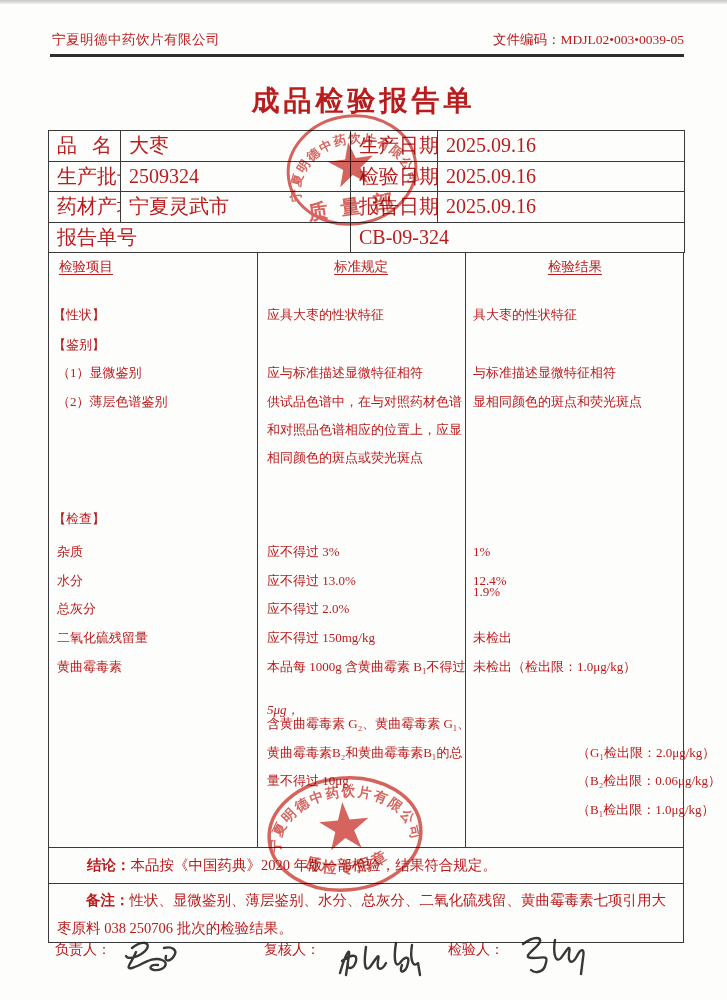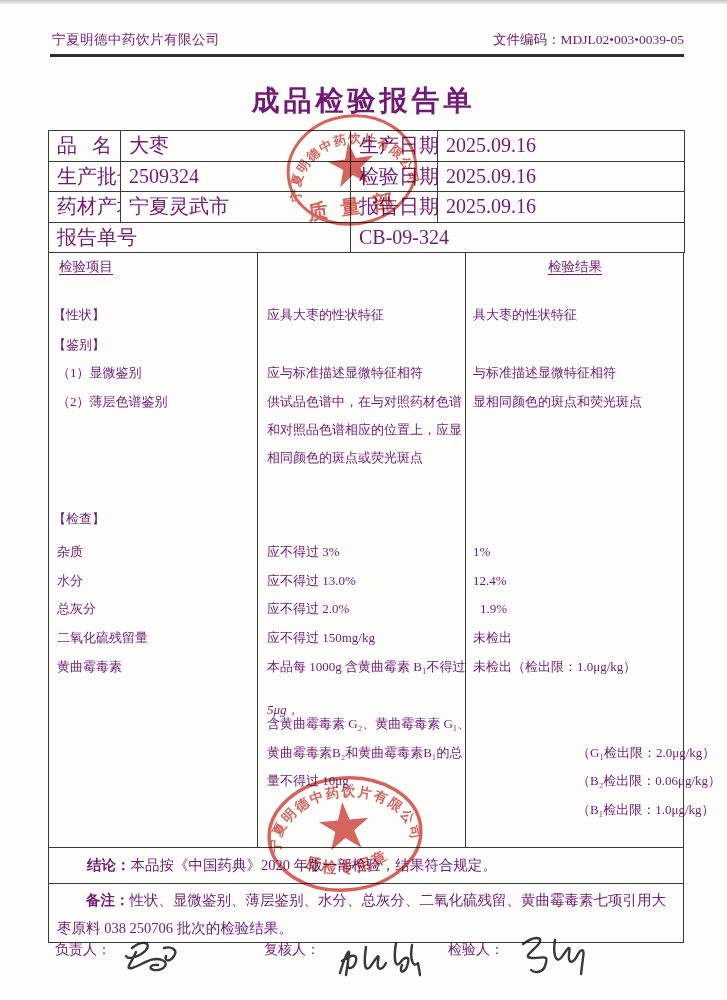--- a/index.html
+++ b/index.html
@@ -1,21 +1,21 @@
 <!DOCTYPE html>
 <html><head>
 <meta charset="utf-8">
 <style>
   * { margin:0; padding:0; box-sizing:border-box; }
   html,body { background:#e8e8e8; }
   .page{
     position:relative; width:727px; height:1000px; margin:0 auto;
     background:#fdfdfc; overflow:hidden;
     font-family:"Liberation Serif","DejaVu Serif",serif;
-    color:#701a75;
+    color:#b91c1c;
   }
   .scan-edge{ position:absolute; top:0; left:0; width:727px; height:4px;
     background:linear-gradient(#9a9a9a,#e6e6e6); opacity:.55; }
 
   
   .hdr-left{ position:absolute; left:52px; top:31px; font-size:13.5px; letter-spacing:.5px; }
   .hdr-right{ position:absolute; right:43px; top:31px; font-size:13.5px; }
   .hdr-rule{ position:absolute; left:50px; right:43px; top:54px; height:2.5px; background:#2e2e2e; }
 
   .title{ position:absolute; left:0; top:82px; width:727px; text-align:center;
@@ -106,20 +106,21 @@
       <td colspan="2">CB-09-324</td>
     </tr>
   </tbody>
     </table>
 
   <div class="main">
     <div class="vline v1"></div>
     <div class="vline v2"></div>
 
     <span class="cell-line colhead" style="left:10px;top:5px;font-size:13.5px;">检验项目</span>
+    <span class="cell-line colhead ch2" style="top:5px;">标准规定</span>
     <span class="cell-line colhead ch3" style="top:5px;">检验结果</span>
 
     <span class="cell-line col1" style="left:4px;top:53px;">【性状】</span>
     <span class="cell-line col2" style="top:53px;">应具大枣的性状特征</span>
     <span class="cell-line col3" style="top:53px;">具大枣的性状特征</span>
 
     <span class="cell-line col1" style="left:4px;top:83px;">【鉴别】</span>
 
     <span class="cell-line col1" style="top:111px;">（1）显微鉴别</span>
     <span class="cell-line col2" style="top:111px;">应与标准描述显微特征相符</span>
@@ -136,21 +137,21 @@
     <span class="cell-line col1" style="top:290px;">杂质</span>
     <span class="cell-line col2" style="top:290px;">应不得过 3%</span>
     <span class="cell-line col3" style="top:290px;">1%</span>
 
     <span class="cell-line col1" style="top:319px;">水分</span>
     <span class="cell-line col2" style="top:319px;">应不得过 13.0%</span>
     <span class="cell-line col3" style="top:319px;">12.4%</span>
 
     <span class="cell-line col1" style="top:347px;">总灰分</span>
     <span class="cell-line col2" style="top:347px;">应不得过 2.0%</span>
-    <span class="cell-line col3" style="top:347px;margin-left:7px;">1.9%</span>
+    <span class="cell-line col3" style="top:330px;">1.9%</span>
 
     <span class="cell-line col1" style="top:376px;">二氧化硫残留量</span>
     <span class="cell-line col2" style="top:376px;text-align:center;">应不得过 150mg/kg</span>
     <span class="cell-line col3" style="top:376px;">未检出</span>
 
     <span class="cell-line col1" style="top:405px;">黄曲霉毒素</span>
     <span class="cell-line col2" style="top:405px;">本品每 1000g 含黄曲霉素 B₁不得过</span>
     <span class="cell-line col2" style="top:448px;font-style:italic;">5μg，</span>
     <span class="cell-line col2" style="top:462px;">含黄曲霉毒素 G₂、黄曲霉毒素 G₁、</span>
     <span class="cell-line col2" style="top:491px;">黄曲霉毒素B₂和黄曲霉毒素B₁的总</span>

